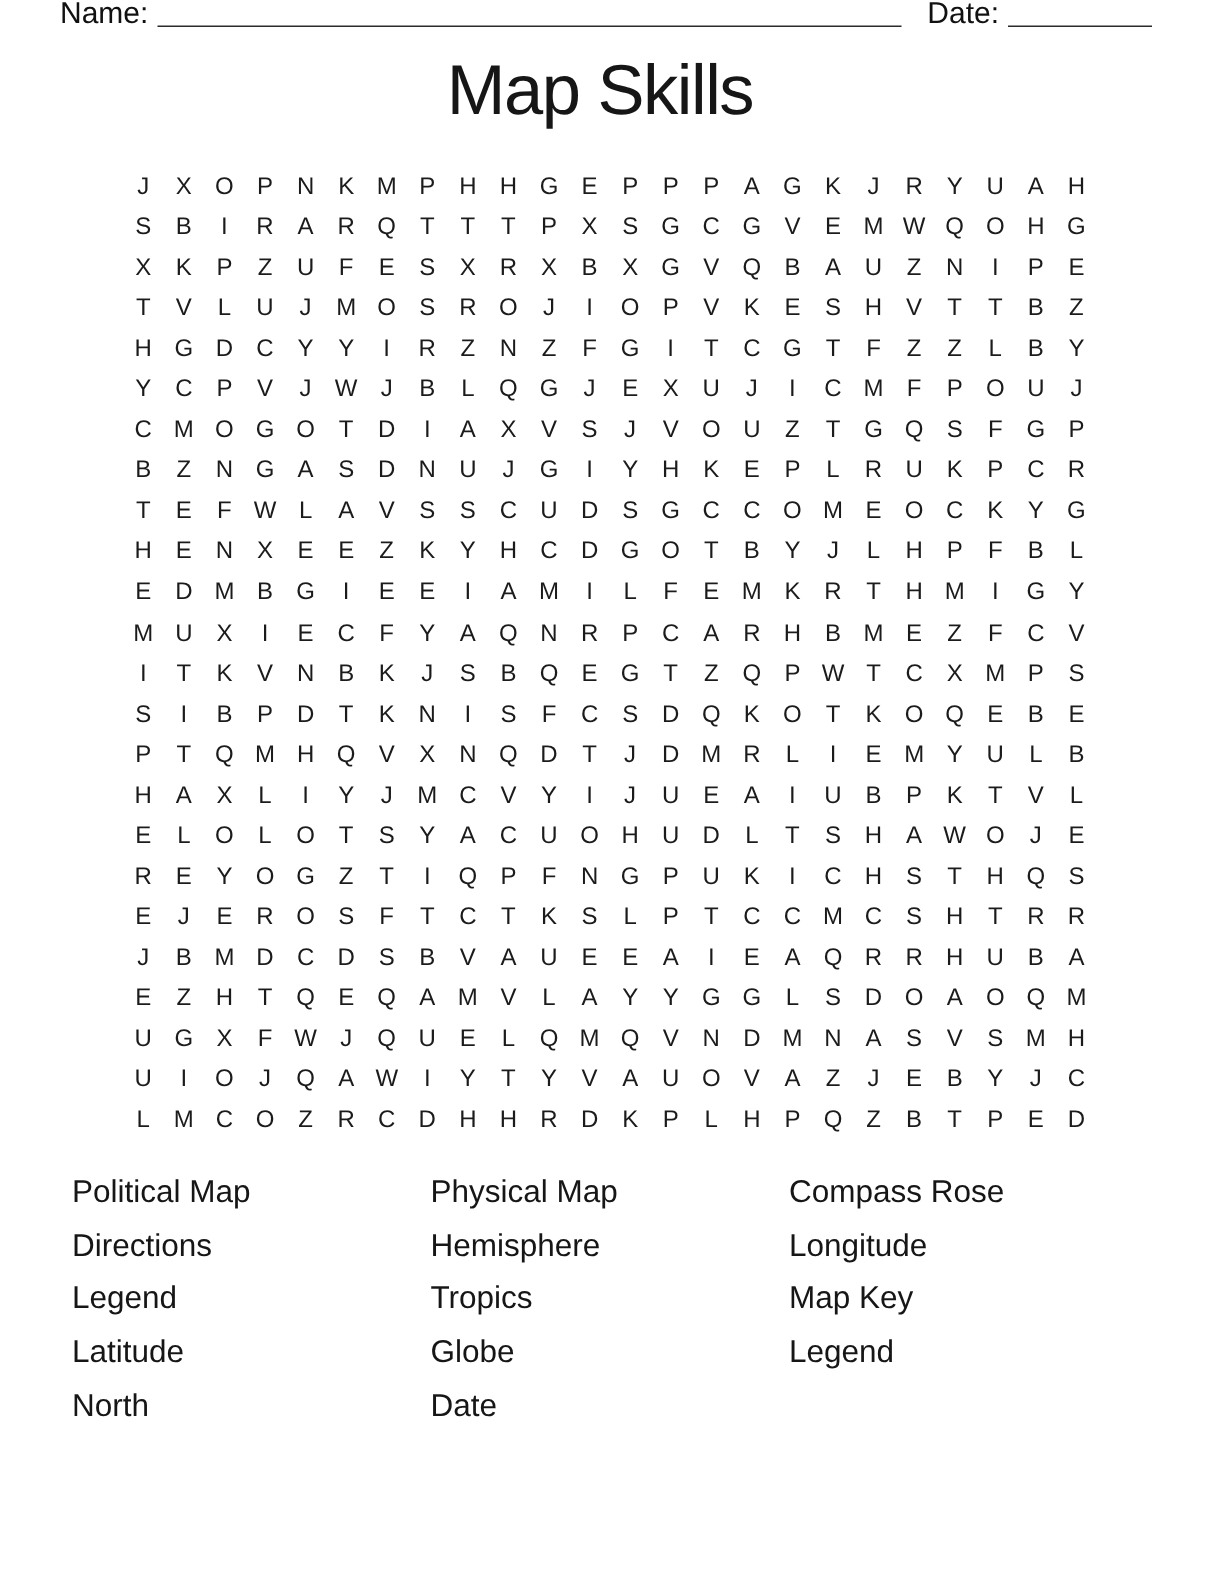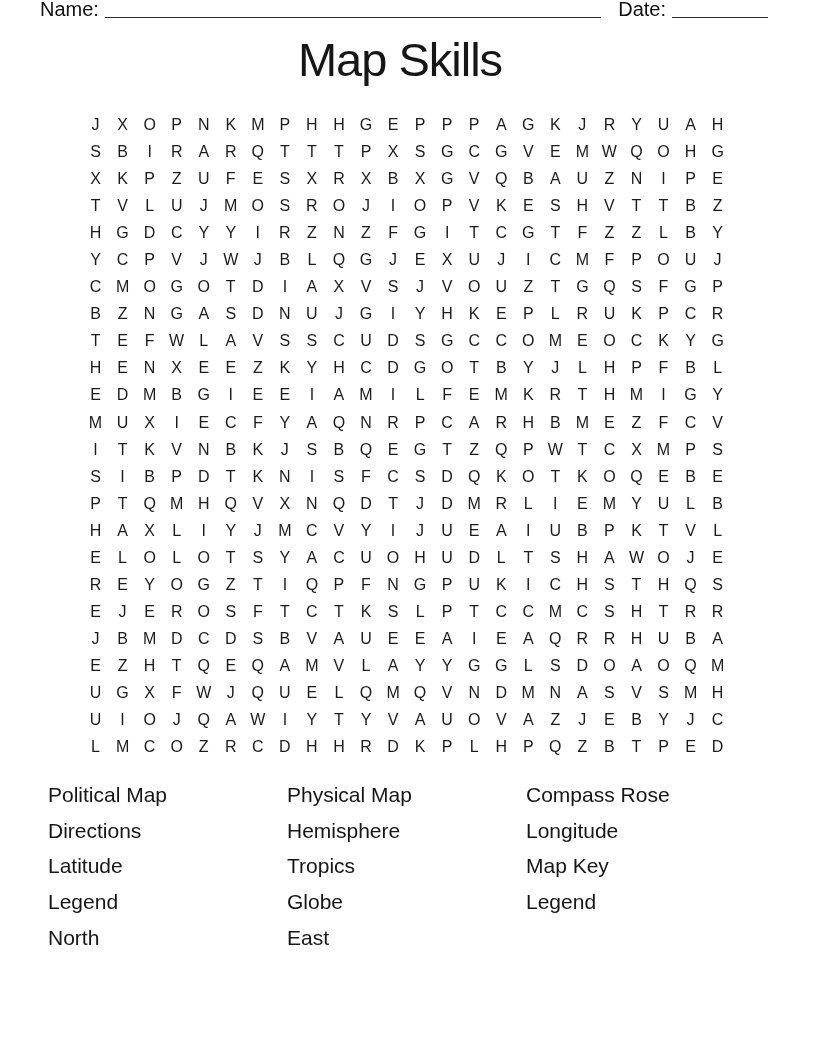--- a/index.html
+++ b/index.html
@@ -723,30 +723,30 @@
         <span class="grid-cell">P</span>
         <span class="grid-cell">E</span>
         <span class="grid-cell">D</span>
       </div>
     </div>
 
   <div class="words">
     <div class="word-col">
         <div class="word-item">Political Map</div>
         <div class="word-item">Directions</div>
+        <div class="word-item">Legend</div>
         <div class="word-item">Latitude</div>
-        <div class="word-item">Legend</div>
         <div class="word-item">North</div>
       </div>
     <div class="word-col">
         <div class="word-item">Physical Map</div>
         <div class="word-item">Hemisphere</div>
         <div class="word-item">Tropics</div>
         <div class="word-item">Globe</div>
-        <div class="word-item">East</div>
+        <div class="word-item">Date</div>
       </div>
     <div class="word-col">
         <div class="word-item">Compass Rose</div>
         <div class="word-item">Longitude</div>
         <div class="word-item">Map Key</div>
         <div class="word-item">Legend</div>
       </div>
   </div>
 
 </div>

